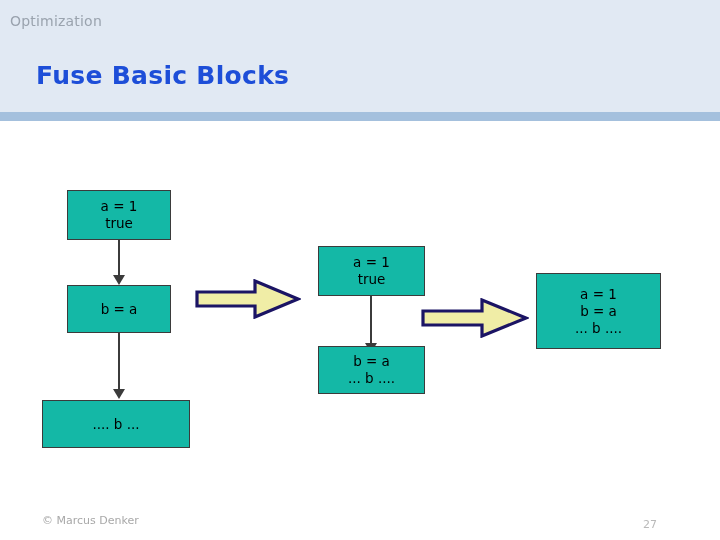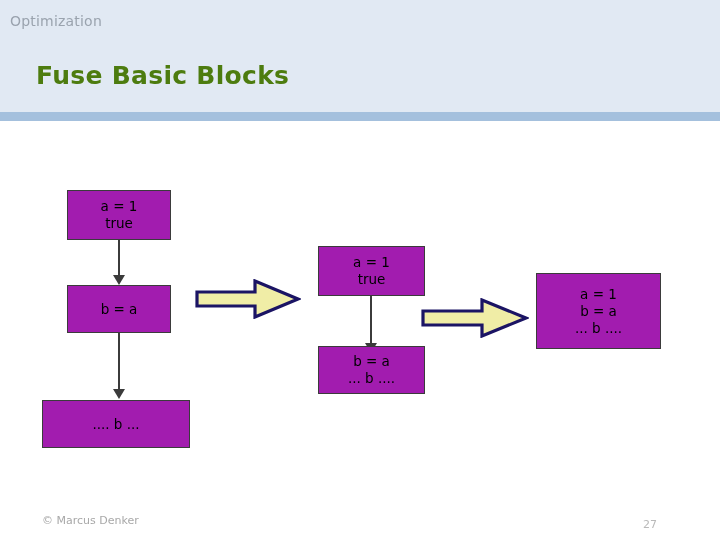--- a/index.html
+++ b/index.html
@@ -36,38 +36,38 @@
     font-size: 14px;
     color: #9aa3ae;
     letter-spacing: 0.2px;
     white-space: nowrap;
   }
   #slide-title {
     position: absolute;
     left: 36px; top: 44px;
     font-size: 25px;
     font-weight: bold;
-    color: #4d7c0f;
+    color: #1d4ed8;
     letter-spacing: 0.3px;
     white-space: nowrap;
   }
 
   
   #diagram {
     position: absolute;
     left: 0; top: 121px;
     width: 720px;
     height: 380px;
   }
 
   .bb-box {
     position: absolute;
     box-sizing: border-box;
     border: 1.6px solid #3b3b3b;
-    background: #a21caf;
+    background: #14b8a6;
     display: flex;
     flex-direction: column;
     align-items: center;
     justify-content: center;
     color: #000000;
     font-size: 13.5px;
     line-height: 17px;
     white-space: nowrap;
   }
   .bb-line { display: block; }

